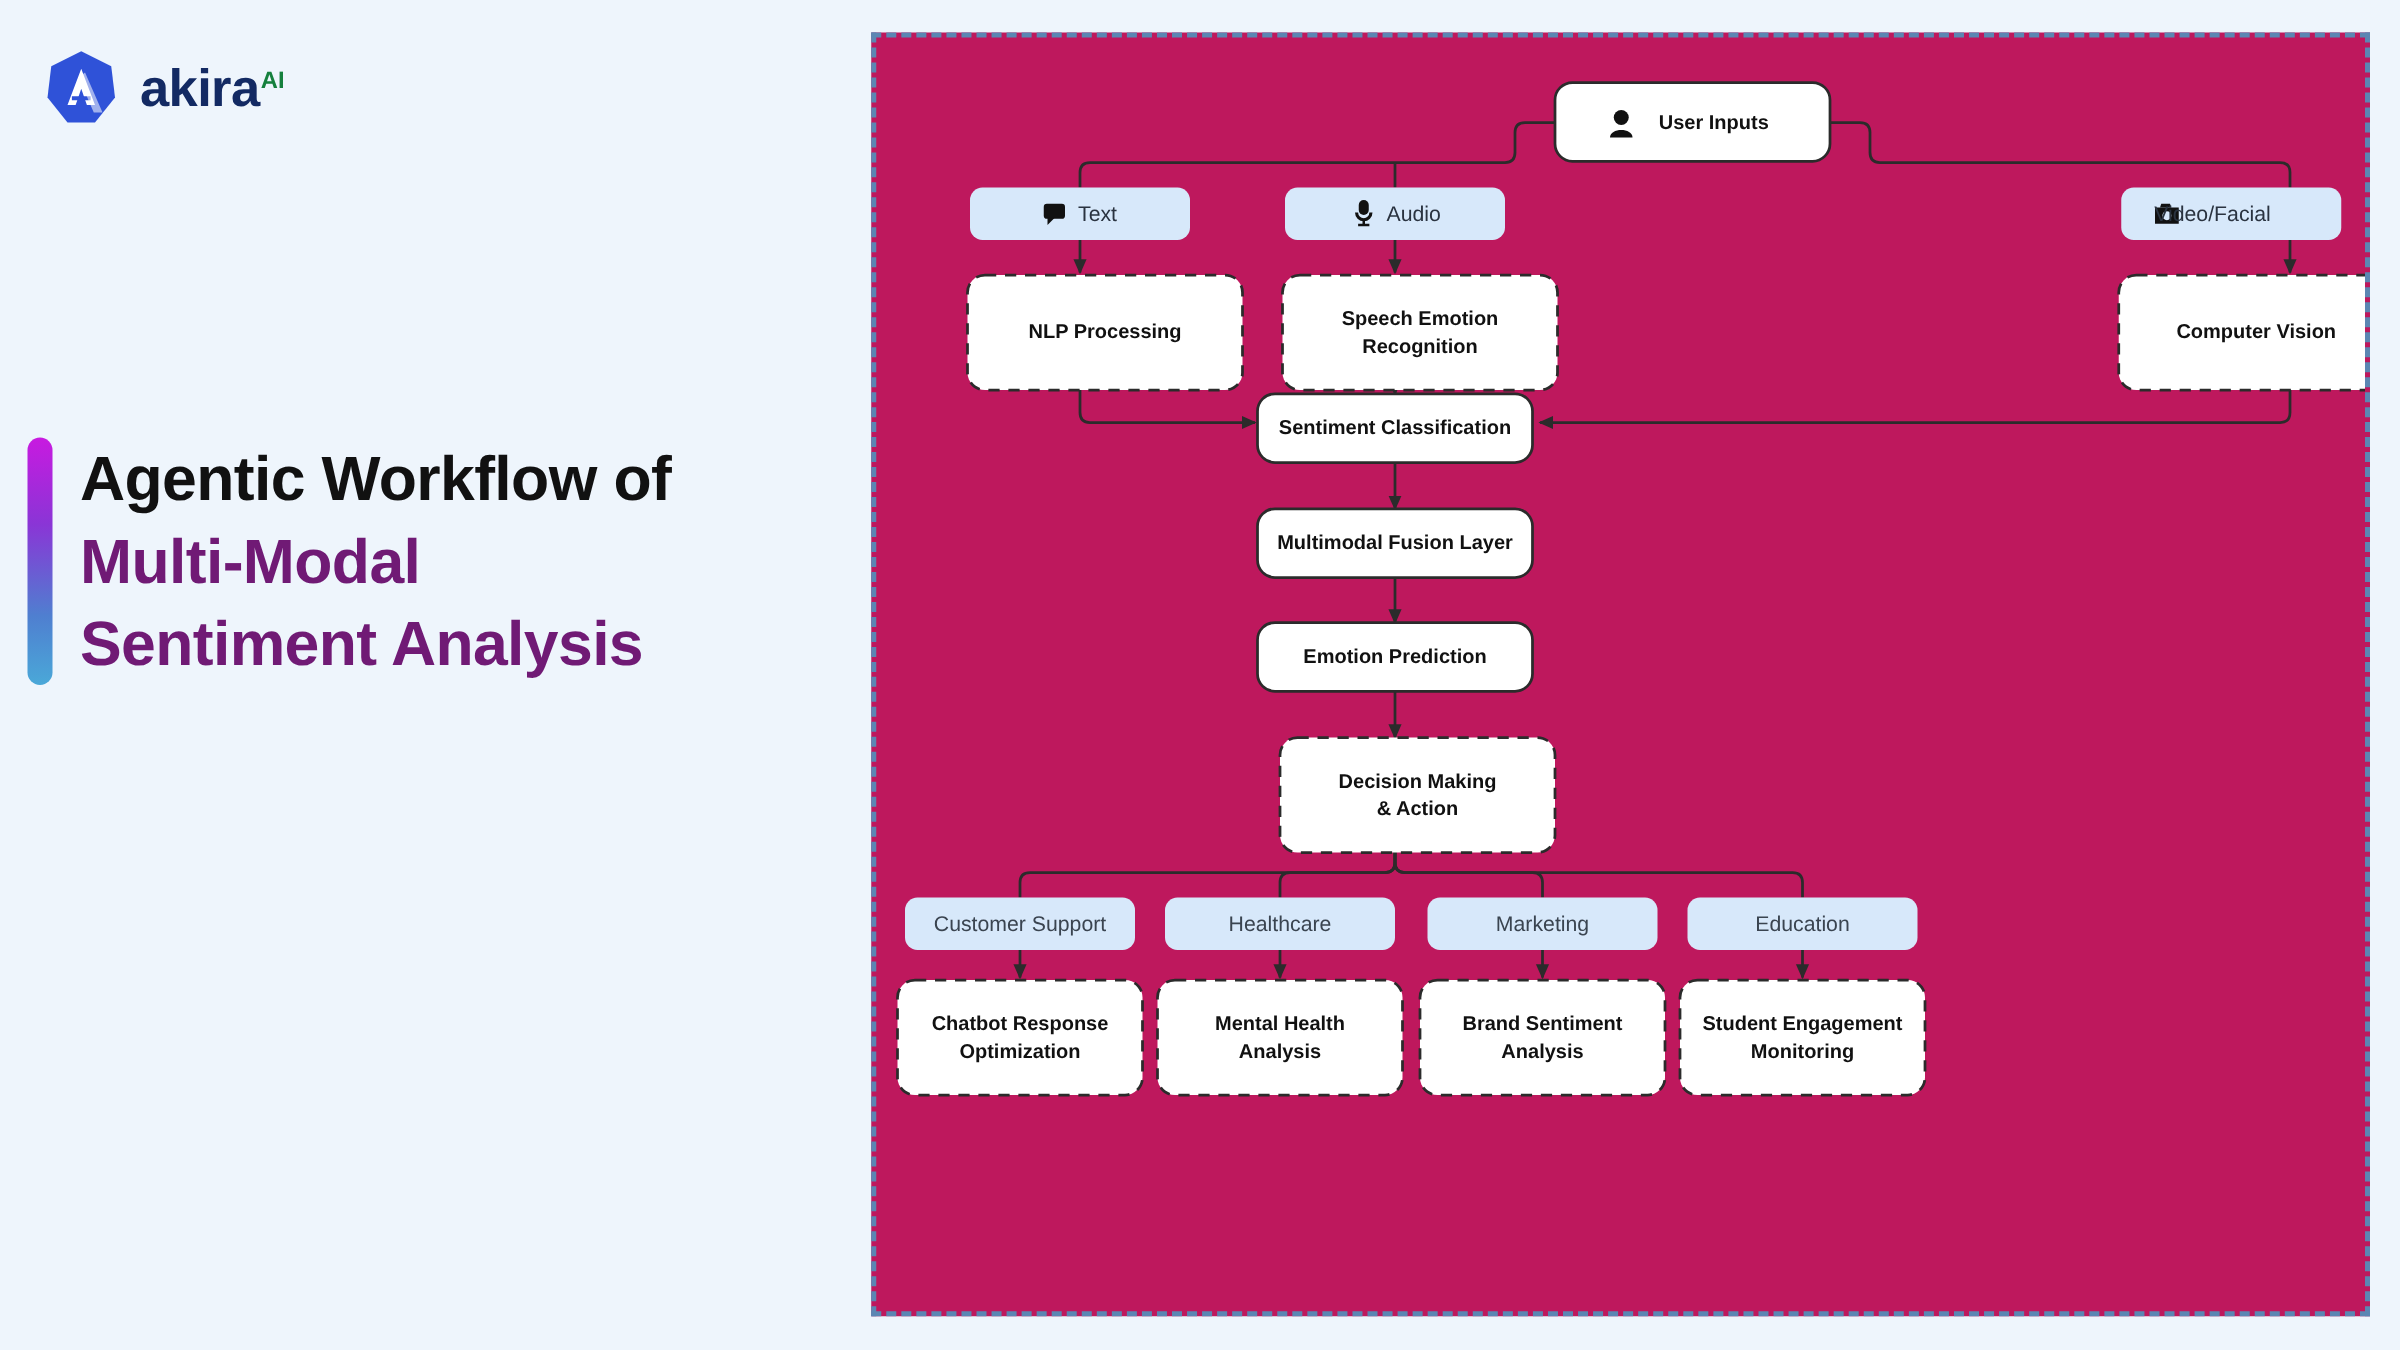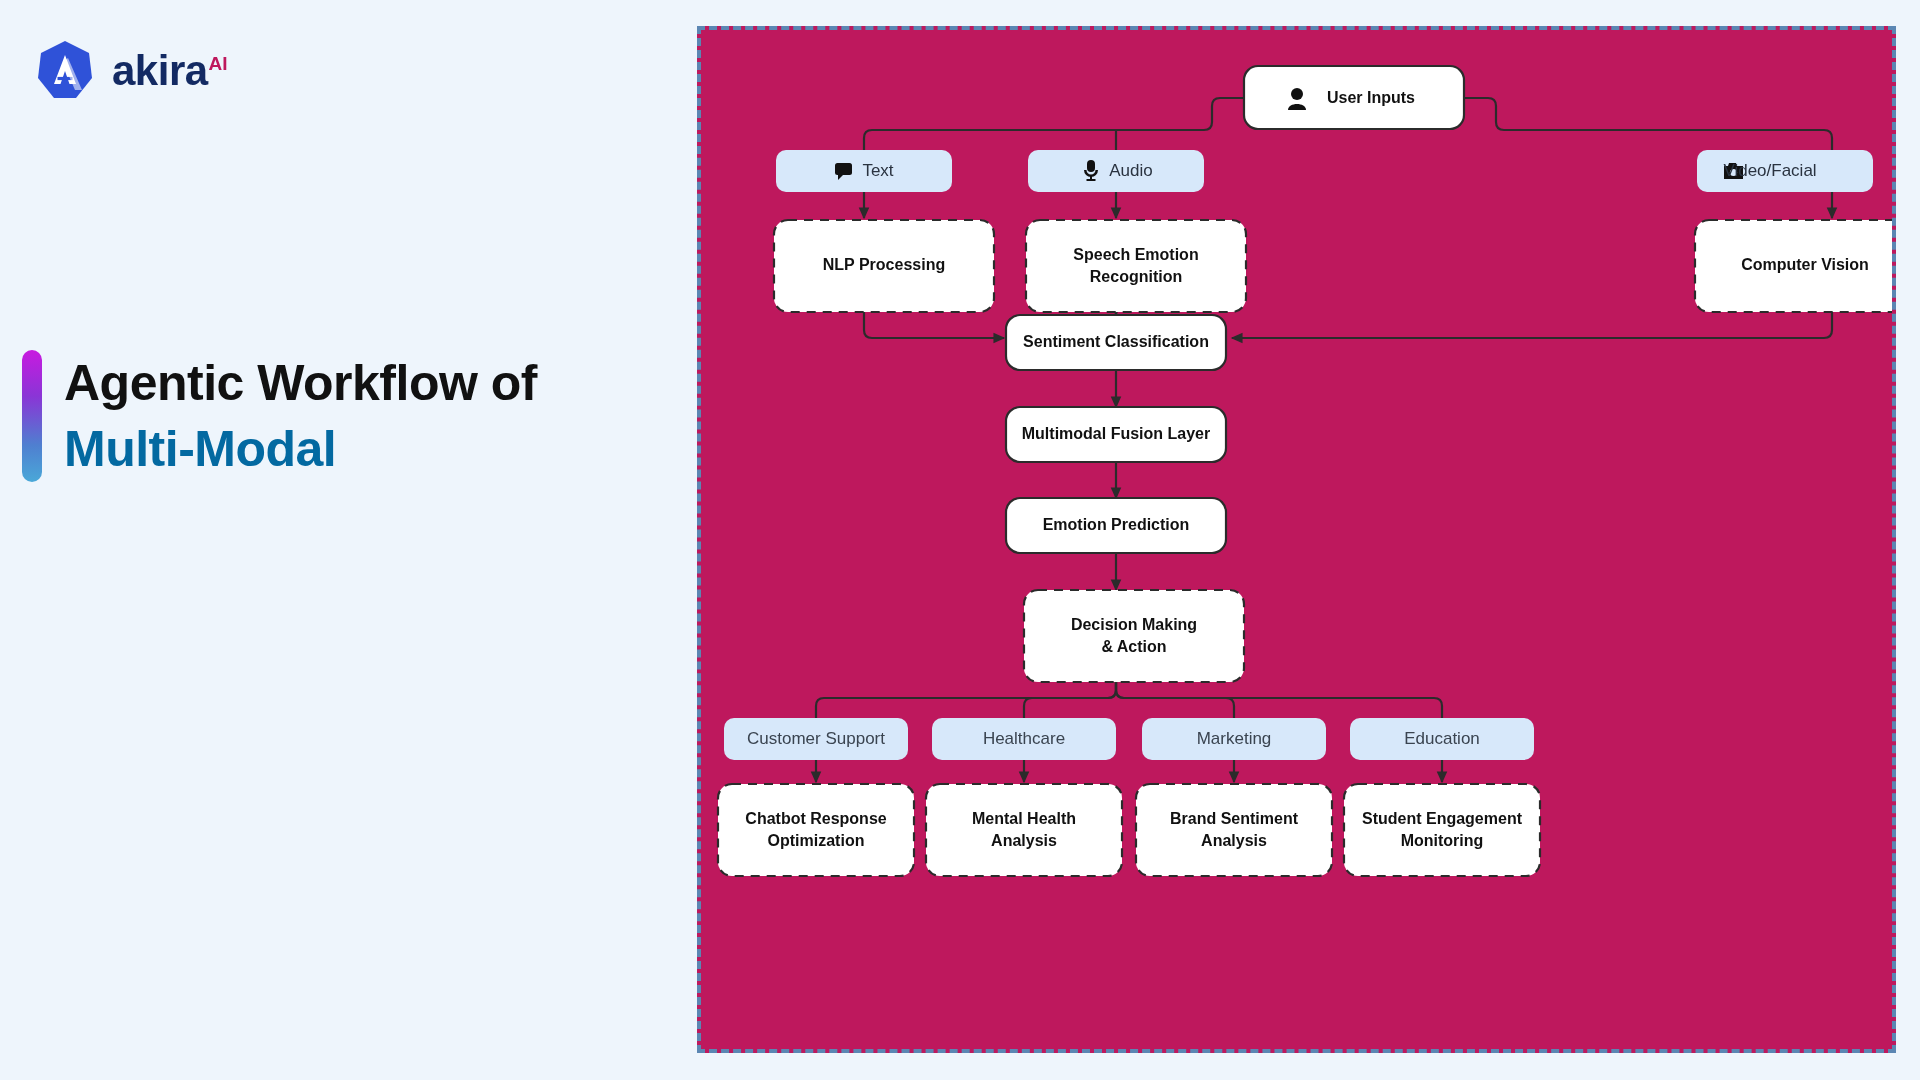--- a/index.html
+++ b/index.html
@@ -17,39 +17,39 @@
   #brand{
     position:absolute;left:32px;top:38px;
     display:flex;align-items:center;gap:14px;
   }
   #brand-mark{width:66px;height:66px;position:relative;}
   #brand-word{
     font-size:42px;font-weight:700;color:#132a63;
     letter-spacing:-0.5px;position:relative;line-height:1;
   }
   #brand-sup{
-    font-size:19px;font-weight:700;color:#be185d;
+    font-size:19px;font-weight:700;color:#15803d;
     vertical-align:super;margin-left:1px;letter-spacing:0;
   }
   #title-block{
     position:absolute;left:22px;top:350px;
     display:flex;align-items:stretch;gap:22px;
   }
   #title-bar{
     width:20px;border-radius:10px;
     background:linear-gradient(180deg,#c81ae0 0%,#8a35d6 35%,#4f7fd0 72%,#4aa8d8 100%);
     flex:0 0 20px;
   }
   #title-text{display:flex;flex-direction:column;justify-content:center;}
   .title-line{
     font-size:50px;font-weight:700;line-height:1.32;
     letter-spacing:-0.5px;white-space:nowrap;
   }
   .title-line.dark{color:#111111;}
-  .title-line.accent{color:#0369a1;}
+  .title-line.accent{color:#701a75;}
   
   #diagram-panel{
     position:absolute;left:697px;top:26px;width:1199px;height:1027px;
     background:#be185d;
     border:4px dashed #5b86b3;
     box-sizing:border-box;
   }
   #diagram-svg{position:absolute;left:0;top:0;}
   .node-label{
     font-family:"Liberation Sans", sans-serif;
@@ -86,20 +86,21 @@
     <div id="brand-word">
       <span>akira</span><span id="brand-sup">AI</span>
     </div>
   </div>
 
   <div id="title-block">
     <div id="title-bar"></div>
     <div id="title-text">
       <div class="title-line dark">Agentic Workflow of</div>
       <div class="title-line accent">Multi-Modal</div>
+      <div class="title-line accent">Sentiment Analysis</div>
     </div>
   </div>
 </div>
 
 <div id="diagram-panel">
   <svg id="diagram-svg" width="1191" height="1019" viewBox="0 0 1191 1019">
       <defs>
       <marker id="arrow" viewBox="0 0 10 10" refX="8" refY="5" markerWidth="6" markerHeight="6" orient="auto-start-reverse">
         <path d="M 0 1 L 9 5 L 0 9 z" fill="#2b2b2b"></path>
       </marker>

